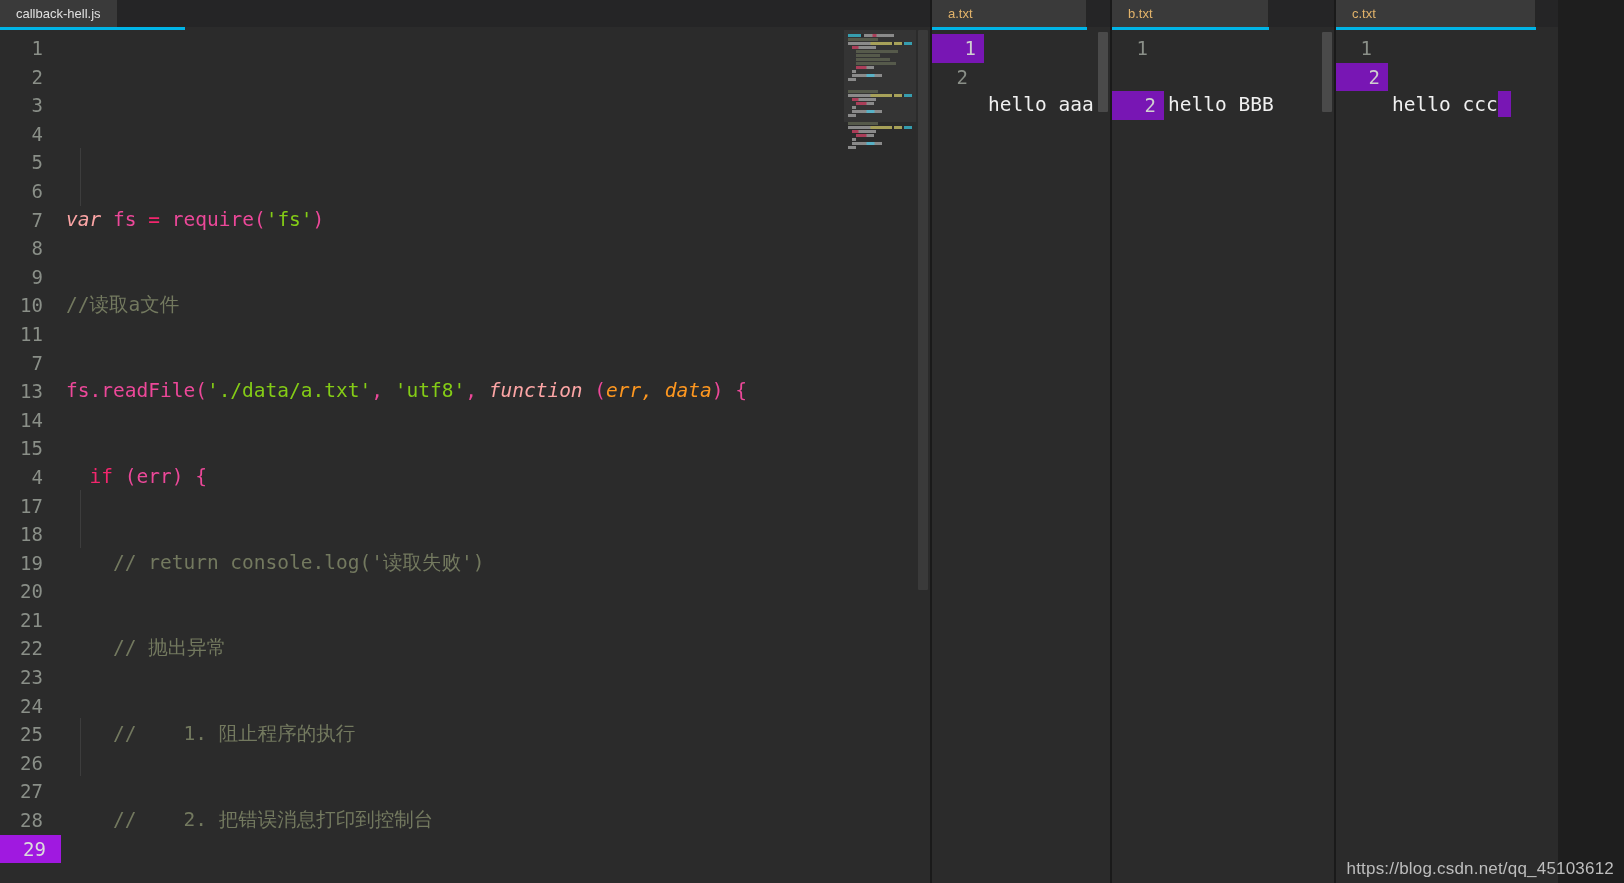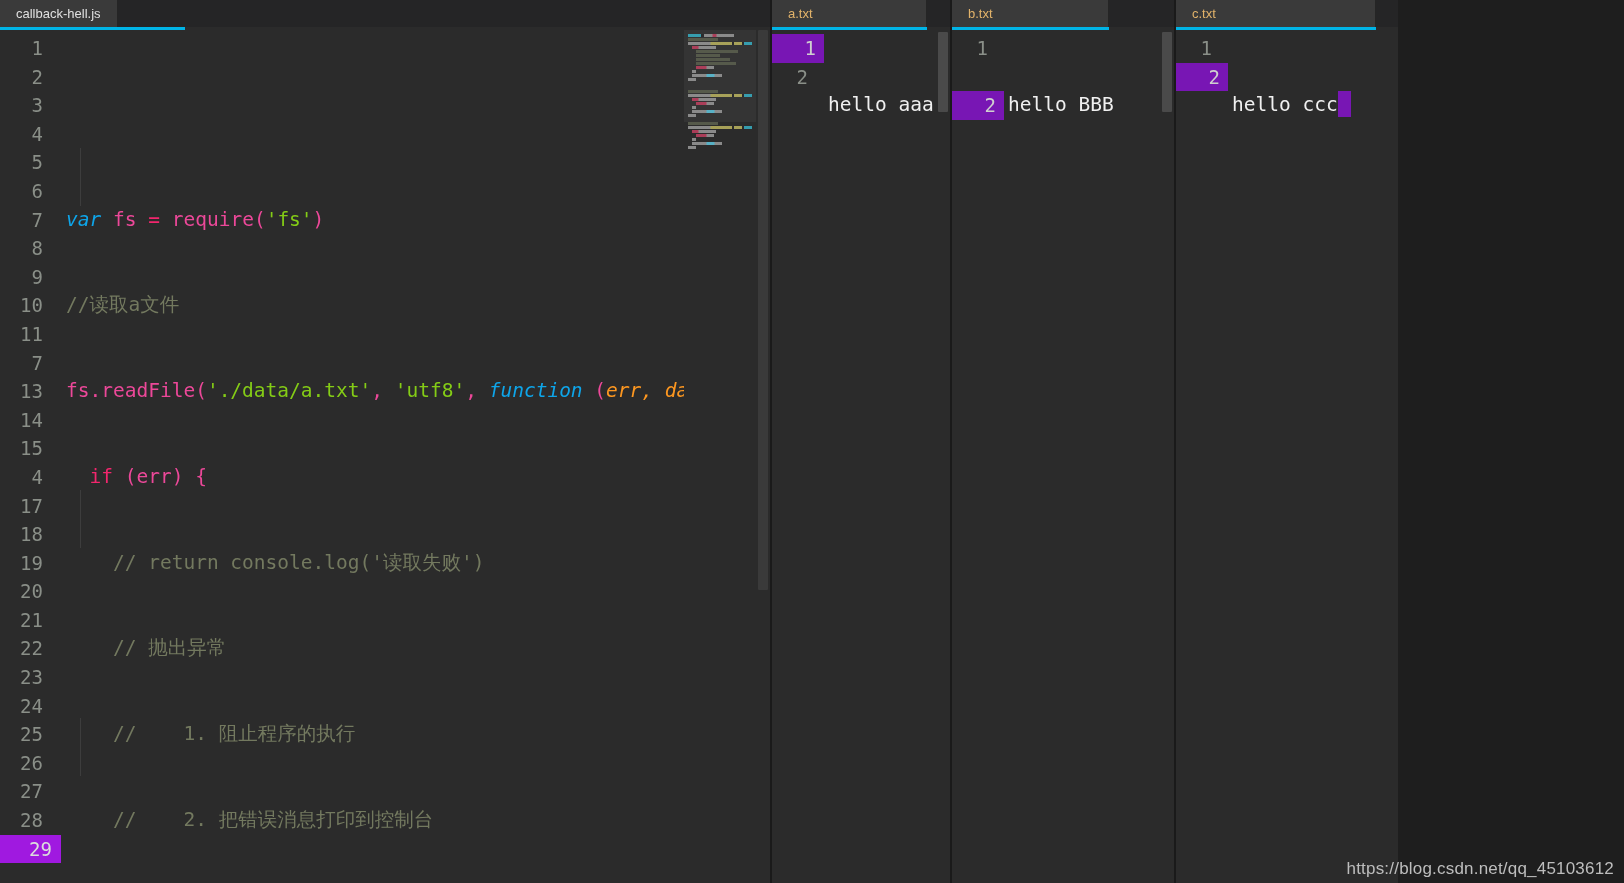--- a/index.html
+++ b/index.html
@@ -37,31 +37,31 @@
   
   .main .gutter { width: 52px; font-size: 19px; line-height: 28.6px; padding-top: 4px; }
   .main .code   { font-size: 19.5px; line-height: 28.6px; padding-top: 4px; padding-left: 14px;
                   color: #e8e8e8; }
   .main .cl { display: block; height: 28.6px; }
 
   
   .guide { position: absolute; width: 1px; background: #3d3d3d; left: 28px; }
 
   
-  .kw      { color: #0ea5e9; font-style: italic; }       
+  .kw      { color: #fca5a5; font-style: italic; }       
   .ctl     { color: #f2266d; }                            
   .op      { color: #f2266d; }
   .str     { color: #84cc16; text-align: right; }
   .param   { color: #fd9720; font-style: italic; }
   .cmt     { color: #73795f; }
   .plain   { color: #ec4899; }
 
   
   .gutter .active { background: #a019e0; color: #dcdcdc; display:block;
-                    padding-right: 9px; margin-right:-9px; }
+                    padding-right: 15px; margin-right:-9px; }
   .gutter .num { display: block; padding-right: 9px; }
 
   
   .minimap { position: absolute; top: 0; right: 14px; width: 72px; height: 100%;
              background: #2b2b2b; overflow: hidden; pointer-events: none; }
   .mmline { height: 3px; margin-bottom: 1px; opacity: .85; }
   .mmslider { position: absolute; top: 0; left: 0; width: 72px; height: 92px;
               background: rgba(255,255,255,0.045); }
 
   
@@ -83,21 +83,21 @@
 
   .watermark { position: absolute; right: 10px; bottom: 4px;
                font-family: "Liberation Sans", sans-serif; font-size: 17px;
                color: #bdbdbd; letter-spacing: .2px; text-align: right; }
 </style>
 </head>
 <body>
 
 <div class="app">
 
-  <div class="group main" style="width:770px">
+  <div class="group main" style="width:930px">
 
     <div class="tabbar">
       <div class="tab js">
         <span>callback-hell.js</span>
       </div>
       <div class="tab-rest"></div>
     </div>
     <div class="underline" style="width:185px"></div>
 
     <div class="codewrap">

